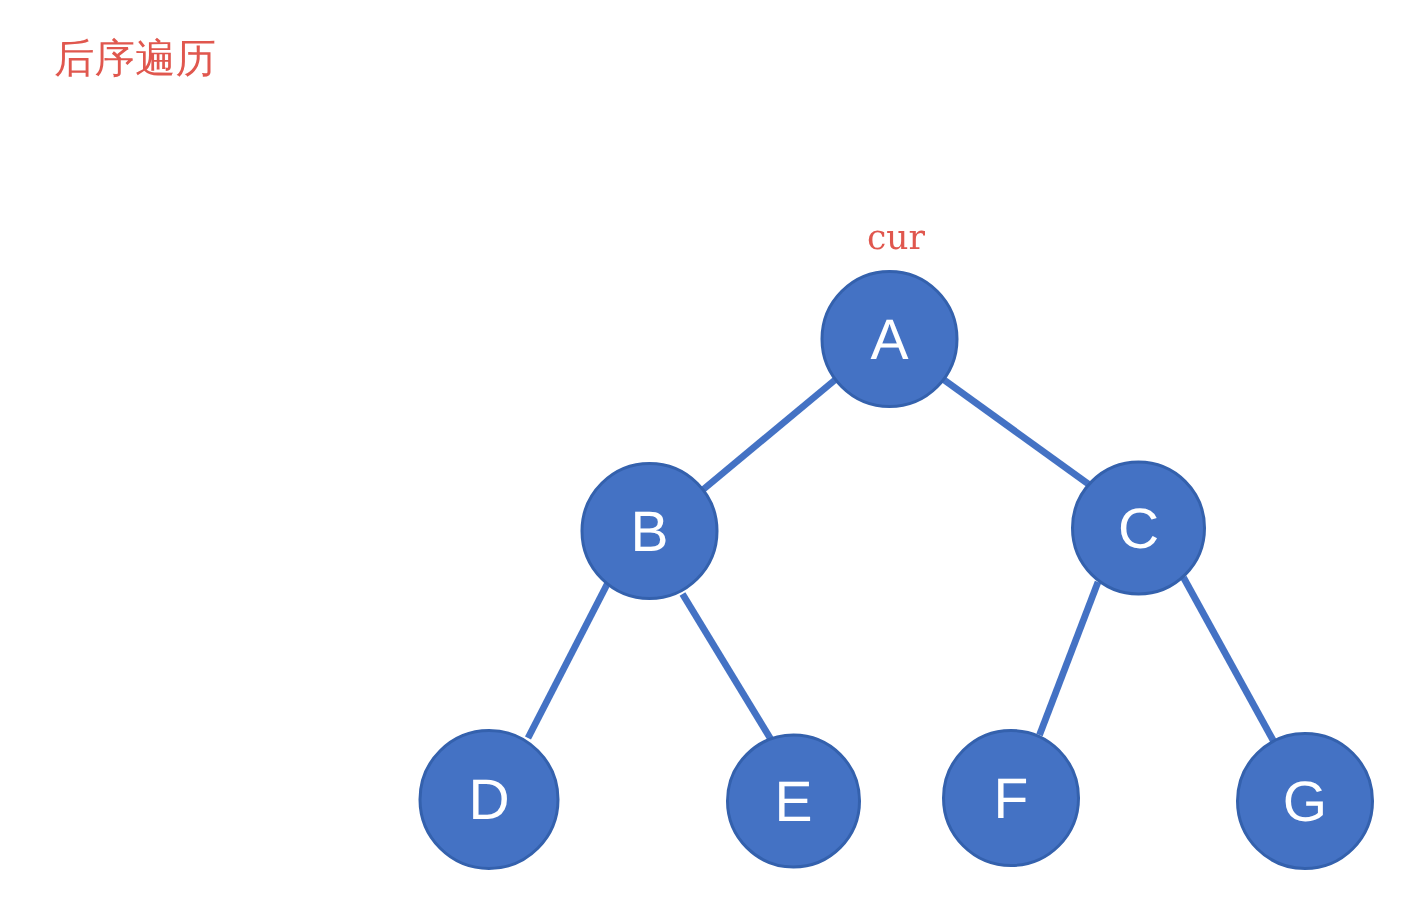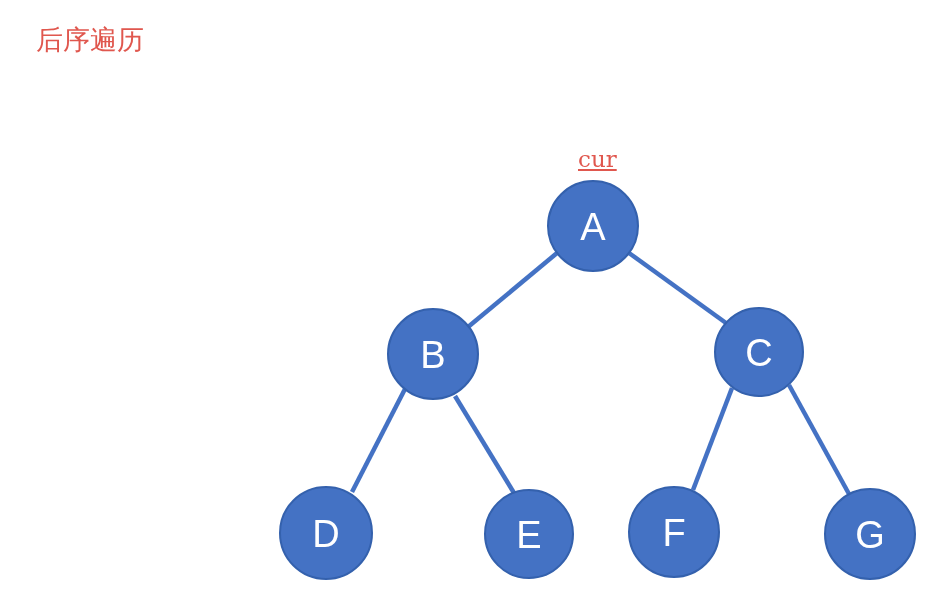--- a/index.html
+++ b/index.html
@@ -51,21 +51,20 @@
     stroke-linecap: butt;
     fill: none;
   }
   .pointer-label {
     position: absolute;
     font-family: "DejaVu Serif", serif;
     font-size: 23px;
     line-height: 23px;
     color: #e0574e;
     white-space: nowrap;
-    text-decoration: underline;
   }
 </style>
 </head>
 <body>
 
 <div id="canvas">
 
   <div id="title">后序遍历</div>
 
   <div class="pointer-label" id="pointer-cur" style="left: 578px; top: 148px;">cur</div>

